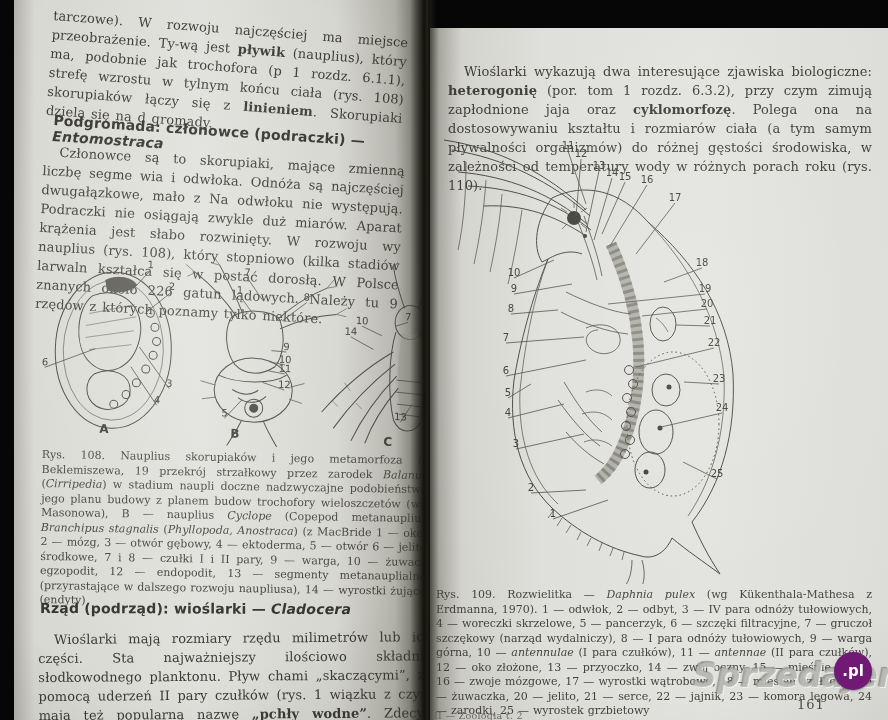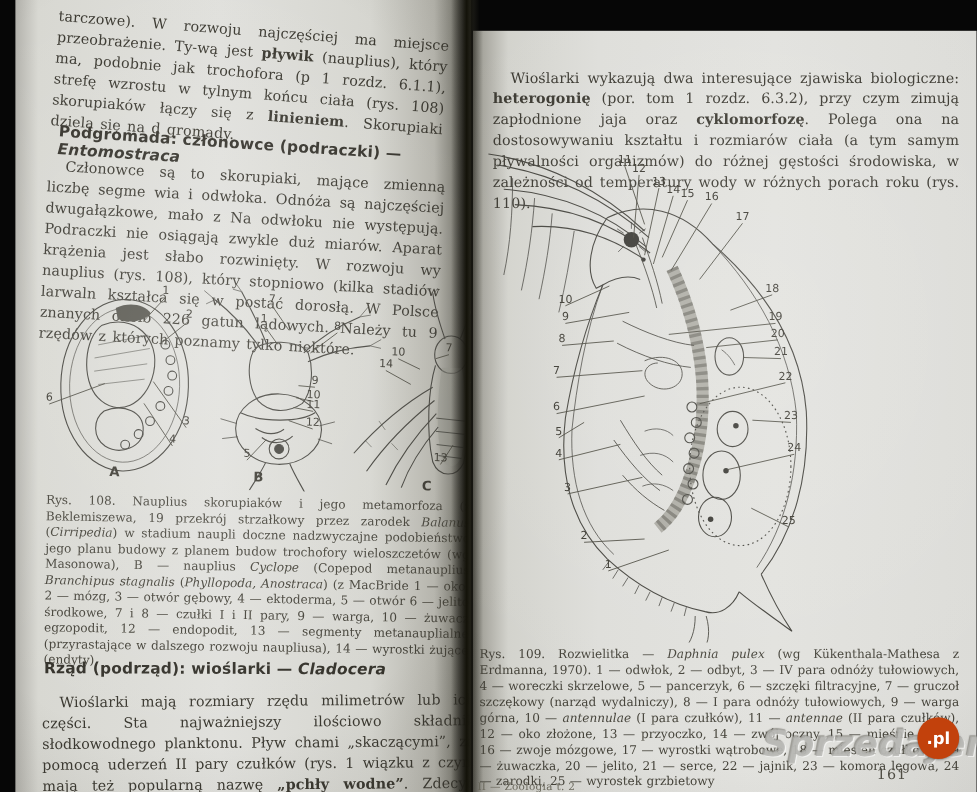--- a/index.html
+++ b/index.html
@@ -269,16 +269,16 @@
 
     <div class="blk caption" style="left:6px;top:560px;width:436px;"><span>Rys. 109. Rozwielitka — </span><span class="i">Daphnia pulex</span><span> (wg Kükenthala-Mathesa z Erdmanna, 1970). 1 — odwłok, 2 — odbyt, 3 — IV para odnóży tułowiowych, 4 — woreczki skrzelowe, 5 — pancerzyk, 6 — szczęki filtracyjne, 7 — gruczoł szczękowy (narząd wydalniczy), 8 — I para odnóży tułowiowych, 9 — warga górna, 10 — </span><span class="i">antennulae</span><span> (I para czułków), 11 — </span><span class="i">antennae</span><span> (II para czułków), 12 — oko złożone, 13 — przyoczko, 14 — zwój oczny, 15 — mięśnie oczne, 16 — zwoje mózgowe, 17 — wyrostki wątrobowe, 18 — mięsień czułkowy, 19 — żuwaczka, 20 — jelito, 21 — serce, 22 — jajnik, 23 — komora lęgowa, 24 — zarodki, 25 — wyrostek grzbietowy</span></div>
 
     <div class="blk footer-left" style="left:4px;top:682px;">II — Zoologia t. 2</div>
 
     <div class="blk page-num" style="left:367px;top:669px;">161</div>
   </div>
 
   <div id="watermark">
     <span id="wm-text">Sprzedajemy</span>
-    <span id="wm-badge" style="background: #c2410c;">.pl</span>
+    <span id="wm-badge" style="background: #701a75;">.pl</span>
   </div>
 
 </div>
 
 </body></html>

